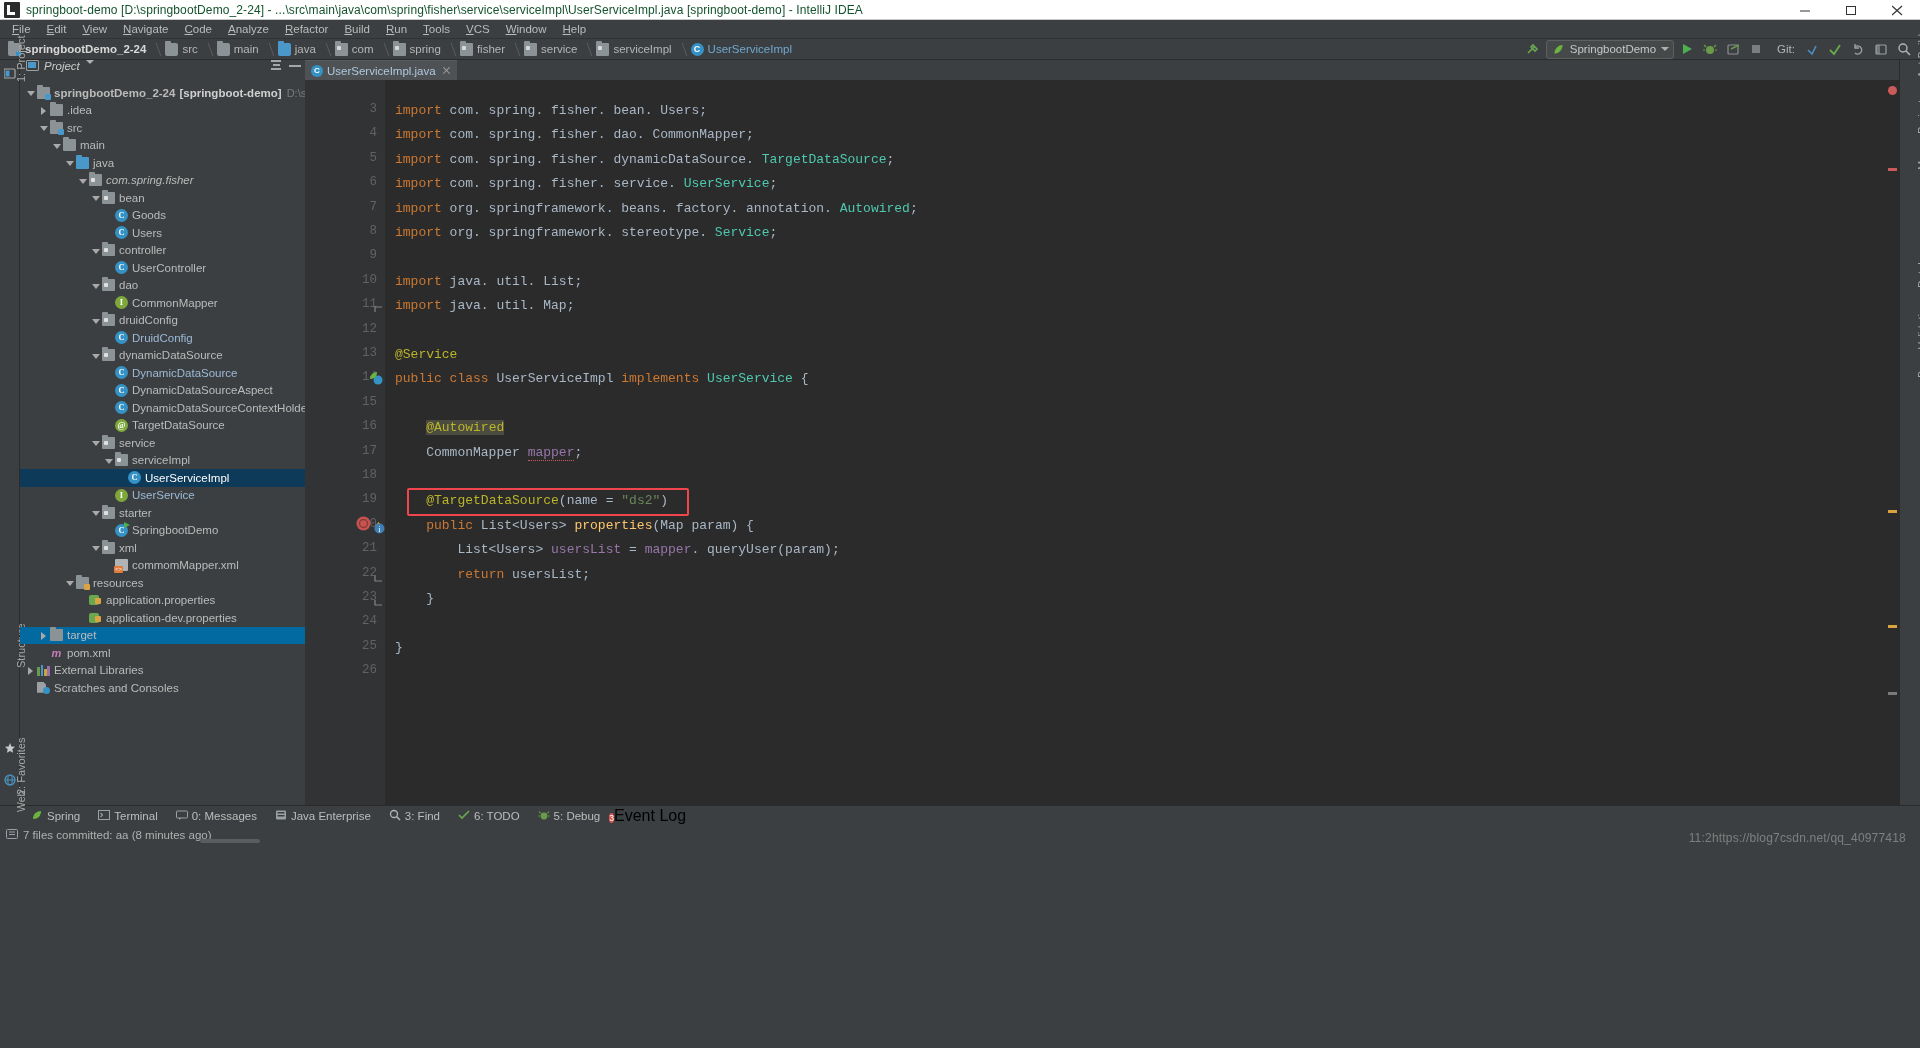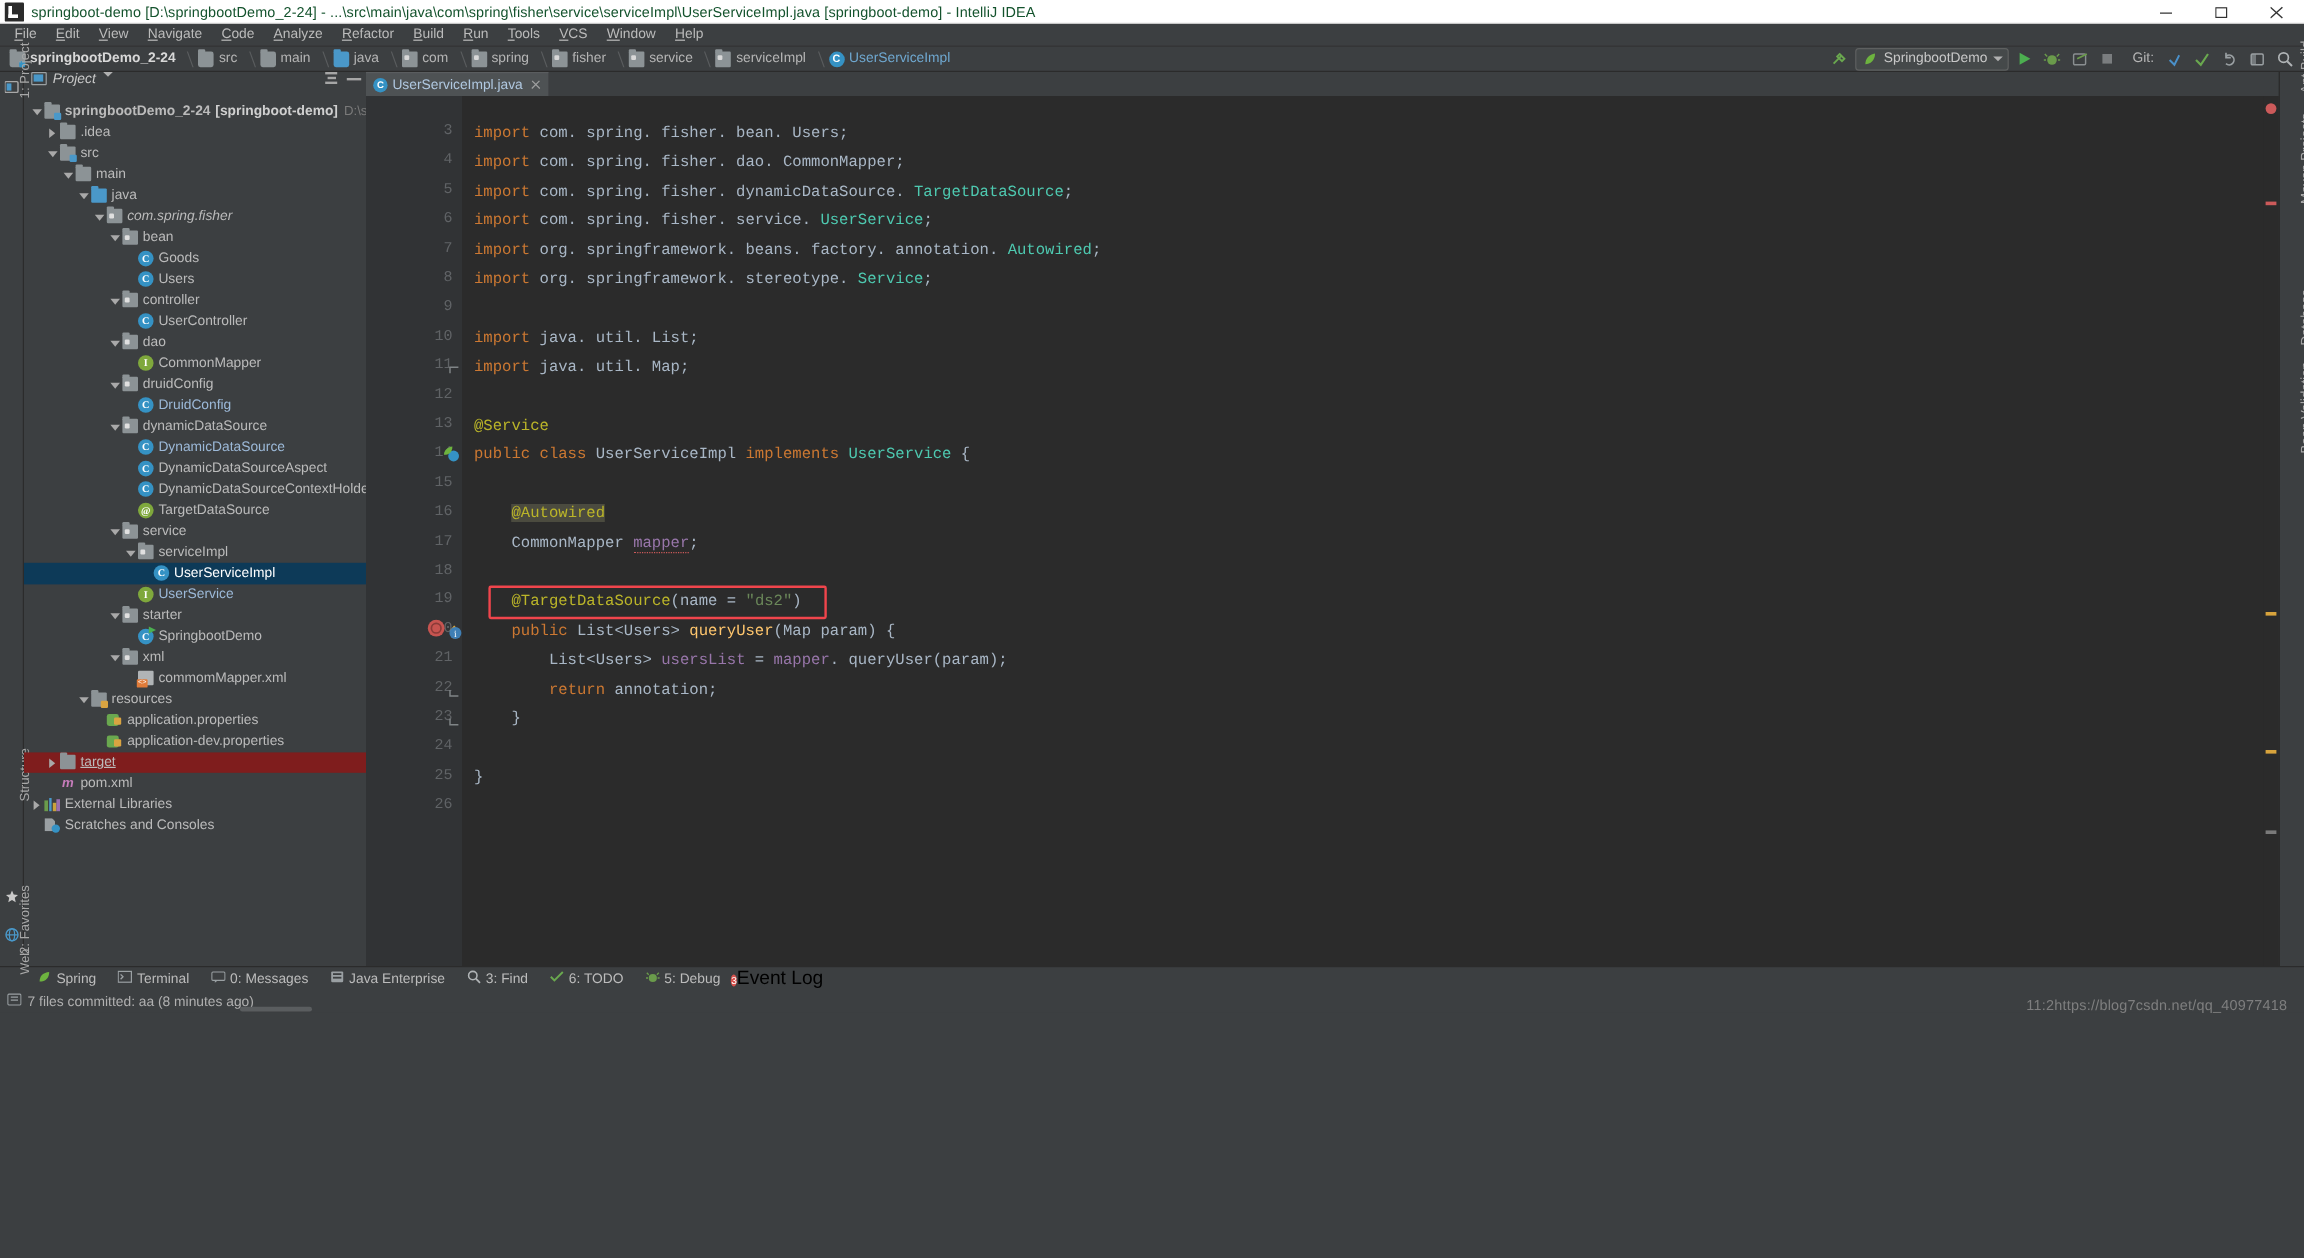--- a/index.html
+++ b/index.html
@@ -80,21 +80,21 @@
   .proj-win-icon { width:13px;height:11px;border:1.5px solid #9aa0a3; border-radius:1px; position:relative; }
   .proj-win-icon::after{content:"";position:absolute;left:1px;top:1px;width:8px;height:6px;background:#4a98c9;}
   .hdr-spacer { margin-left:auto; display:flex; gap:7px; align-items:center; }
   .collapse-ic { width:12px;height:11px; position:relative; }
   .collapse-ic span { position:absolute; left:1px; width:10px; height:1.5px; background:#a6a6a6; }
 
   #tree { flex:1; overflow:hidden; padding-top:2px; position:relative; }
   .trow { height:17.5px; display:flex; align-items:center; white-space:nowrap;
     font-size:11.5px; color:#bbbbbb; padding-right:4px; }
   .trow.sel { background:#0d3a58; color:#ffffff; }
-  .trow.hl { background:#7f1d1d;text-decoration:underline; }
+  .trow.hl { background:#0369a1; }
   .arrow { width:9px; height:9px; position:relative; flex:none; margin-right:2px; }
   .arrow.open::after { content:""; position:absolute; left:1px; top:3px; width:0;height:0;
     border-left:4px solid transparent;border-right:4px solid transparent;border-top:5px solid #a9a9a9; }
   .arrow.closed::after { content:""; position:absolute; left:2px; top:1px; width:0;height:0;
     border-top:4px solid transparent;border-bottom:4px solid transparent;border-left:5px solid #a9a9a9; }
   .ticon { width:13px; height:12px; margin-right:4px; flex:none; position:relative; }
   .tf { background:#8c9396; border-radius:1px; }
   .tf::before { content:""; position:absolute; top:-2px; left:0; width:6px; height:3px;
     background:#8c9396; border-radius:1px 1px 0 0; }
   .tf.mod::after { content:""; position:absolute; right:-1px; bottom:-1px; width:6px;height:6px;
@@ -641,23 +641,23 @@
           <div class="cline" style="top: 193.8px;"><span class="kw">import </span><span class="pln">java. util. List;</span></div>
           <div class="cline" style="top: 218.2px;"><span class="kw">import </span><span class="pln">java. util. Map;</span></div>
           <div class="cline" style="top: 242.6px;"></div>
           <div class="cline" style="top: 267px;"><span class="anno">@Service</span></div>
           <div class="cline" style="top: 291.4px;"><span class="kw">public </span><span class="kw">class </span><span class="pln">UserServiceImpl </span><span class="kw">implements </span><span class="type">UserService </span><span class="pln">{</span></div>
           <div class="cline" style="top: 315.8px;"></div>
           <div class="cline" style="top: 340.2px;"><span class="pln">    </span><span class="anno-hl">@Autowired</span></div>
           <div class="cline" style="top: 364.6px;"><span class="pln">    CommonMapper </span><span class="fld err-underline">mapper</span><span class="pln">;</span></div>
           <div class="cline" style="top: 389px;"></div>
           <div class="cline" style="top: 413.4px;"><span class="pln">    </span><span class="anno">@TargetDataSource</span><span class="pln">(</span><span class="pln">name</span><span class="pln"> = </span><span class="str">"ds2"</span><span class="pln">)</span></div>
-          <div class="cline" style="top: 437.8px;"><span class="pln">    </span><span class="kw">public </span><span class="pln">List&lt;Users&gt; </span><span class="mth">queryUser</span><span class="pln">(Map param) {</span></div>
+          <div class="cline" style="top: 437.8px;"><span class="pln">    </span><span class="kw">public </span><span class="pln">List&lt;Users&gt; </span><span class="mth">properties</span><span class="pln">(Map param) {</span></div>
           <div class="cline" style="top: 462.2px;"><span class="pln">        List&lt;Users&gt; </span><span class="fld">usersList</span><span class="pln"> = </span><span class="fld">mapper</span><span class="pln">. queryUser(param);</span></div>
-          <div class="cline" style="top: 486.6px;"><span class="pln">        </span><span class="kw">return </span><span class="pln">annotation;</span></div>
+          <div class="cline" style="top: 486.6px;"><span class="pln">        </span><span class="kw">return </span><span class="pln">usersList;</span></div>
           <div class="cline" style="top: 511px;"><span class="pln">    }</span></div>
           <div class="cline" style="top: 535.4px;"></div>
           <div class="cline" style="top: 559.8px;"><span class="pln">}</span></div>
           <div class="cline" style="top: 584.2px;"></div>
         </div>
       <div id="rightgutter">
           <div class="mark" style="top: 88px; background: rgb(204, 90, 90);"></div>
           <div class="mark" style="top: 430px; background: rgb(216, 163, 60);"></div>
           <div class="mark" style="top: 545px; background: rgb(216, 163, 60);"></div>
           <div class="mark" style="top: 612px; background: rgb(122, 122, 122);"></div>

